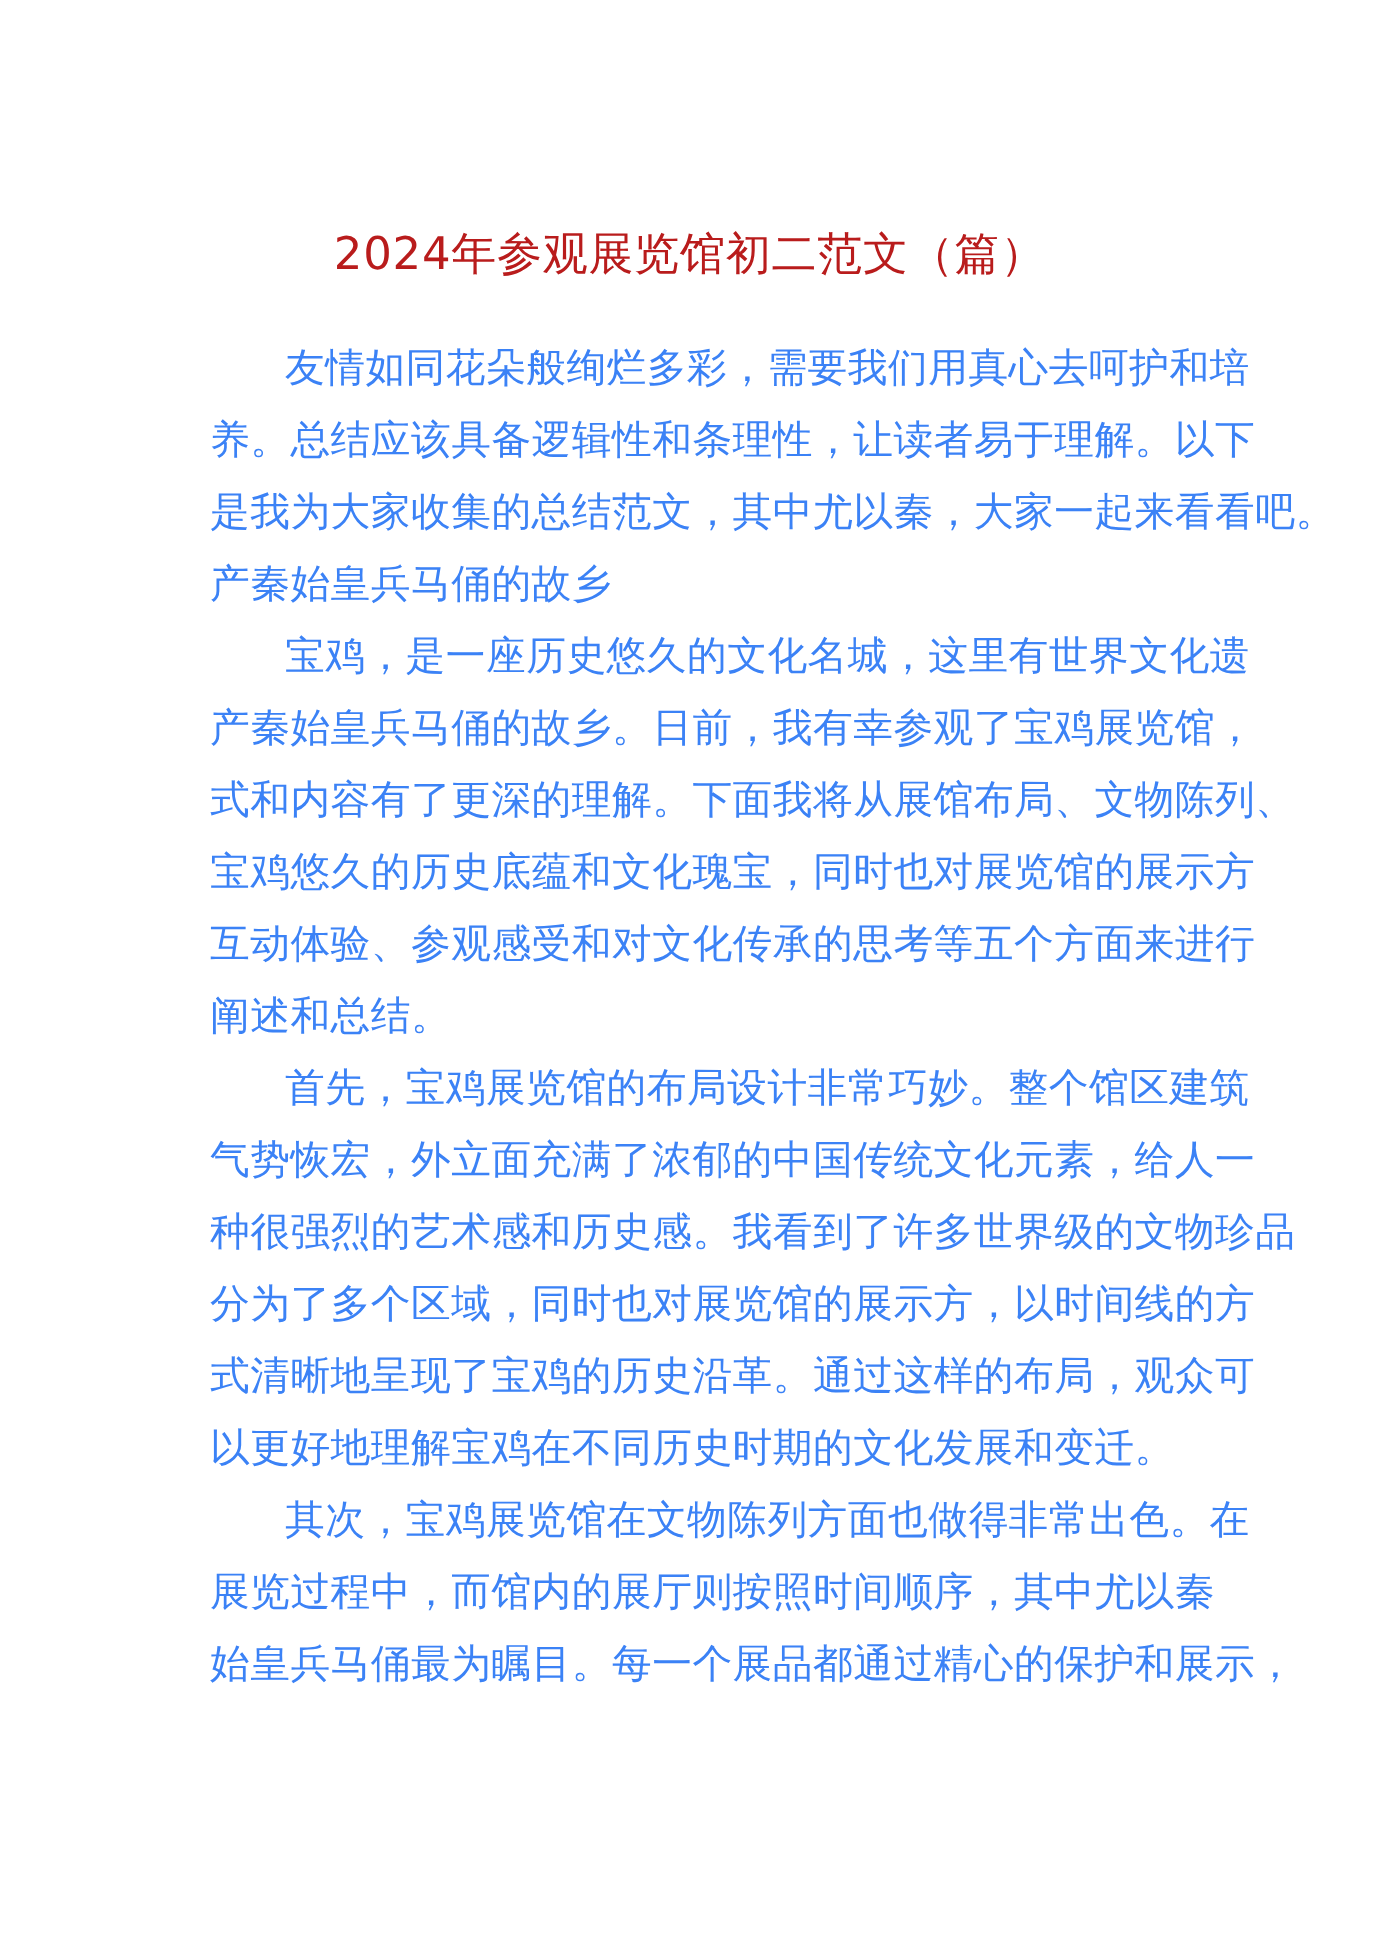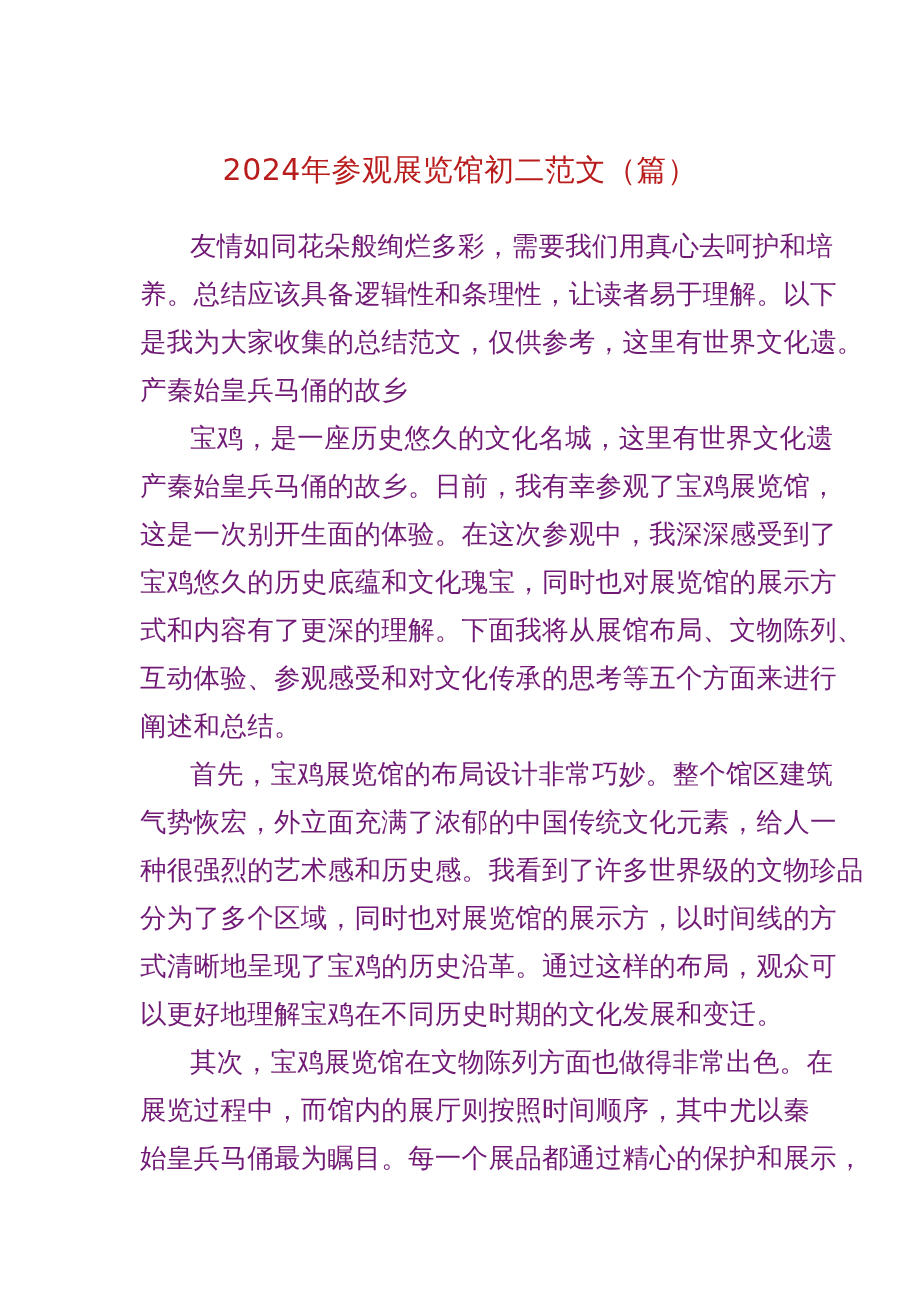--- a/index.html
+++ b/index.html
@@ -4,38 +4,37 @@
   <style>
     html, body { margin: 0; padding: 0; background: #ffffff; }
     body { width: 920px; height: 1302px; position: relative; overflow: hidden;
            font-family: "DejaVu Serif", "Liberation Serif", serif; color: #111; }
     .page { position: absolute; left: 0; top: 0; width: 920px; height: 1302px; background: #fff; }
     .title { position: absolute; top: 146px; left: 0; width: 920px; text-align: center;
              font-family: "DejaVu Sans", "Liberation Sans", sans-serif; font-weight: normal;
              font-size: 30px; line-height: 48px; color: #b91c1c; letter-spacing: 0.5px; }
     .body-text { position: absolute; left: 140px; top: 222px; width: 642px; }
     .line { height: 48px; line-height: 48px; font-size: 26.5px; white-space: nowrap;
-            letter-spacing: 0.3px; color: #701a75; }
+            letter-spacing: 0.3px; color: #3b82f6; }
     .indent { padding-left: 50px; }
   </style>
 </head>
 <body>
 
 <div class="page">
   <div class="title">2024年参观展览馆初二范文（篇）</div>
   <div class="body-text">
     <div class="line indent">友情如同花朵般绚烂多彩，需要我们用真心去呵护和培</div>
     <div class="line">养。总结应该具备逻辑性和条理性，让读者易于理解。以下</div>
-    <div class="line">是我为大家收集的总结范文，仅供参考，这里有世界文化遗。</div>
+    <div class="line">是我为大家收集的总结范文，其中尤以秦，大家一起来看看吧。</div>
     <div class="line">产秦始皇兵马俑的故乡</div>
     <div class="line indent">宝鸡，是一座历史悠久的文化名城，这里有世界文化遗</div>
     <div class="line">产秦始皇兵马俑的故乡。日前，我有幸参观了宝鸡展览馆，</div>
-    <div class="line">这是一次别开生面的体验。在这次参观中，我深深感受到了</div>
+    <div class="line">式和内容有了更深的理解。下面我将从展馆布局、文物陈列、</div>
     <div class="line">宝鸡悠久的历史底蕴和文化瑰宝，同时也对展览馆的展示方</div>
-    <div class="line">式和内容有了更深的理解。下面我将从展馆布局、文物陈列、</div>
     <div class="line">互动体验、参观感受和对文化传承的思考等五个方面来进行</div>
     <div class="line">阐述和总结。</div>
     <div class="line indent">首先，宝鸡展览馆的布局设计非常巧妙。整个馆区建筑</div>
     <div class="line">气势恢宏，外立面充满了浓郁的中国传统文化元素，给人一</div>
     <div class="line">种很强烈的艺术感和历史感。我看到了许多世界级的文物珍品</div>
     <div class="line">分为了多个区域，同时也对展览馆的展示方，以时间线的方</div>
     <div class="line">式清晰地呈现了宝鸡的历史沿革。通过这样的布局，观众可</div>
     <div class="line">以更好地理解宝鸡在不同历史时期的文化发展和变迁。</div>
     <div class="line indent">其次，宝鸡展览馆在文物陈列方面也做得非常出色。在</div>
     <div class="line">展览过程中，而馆内的展厅则按照时间顺序，其中尤以秦</div>

